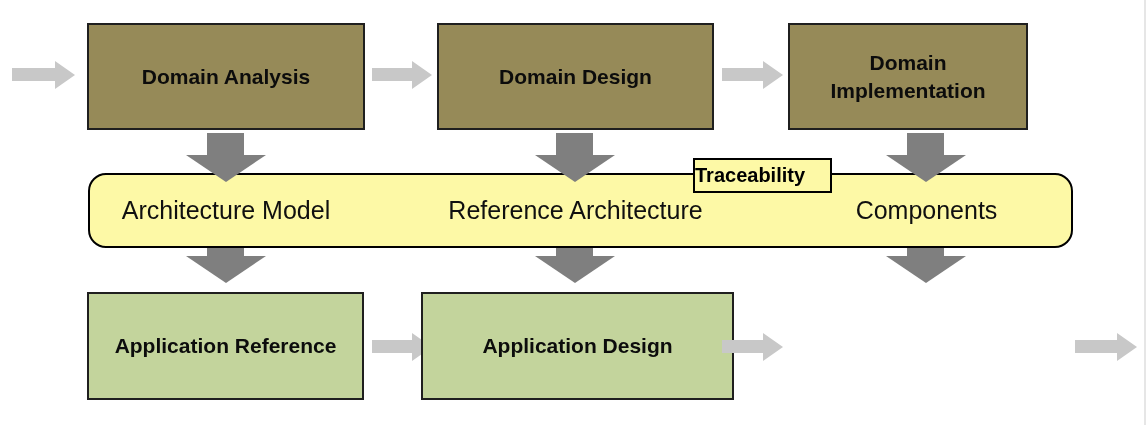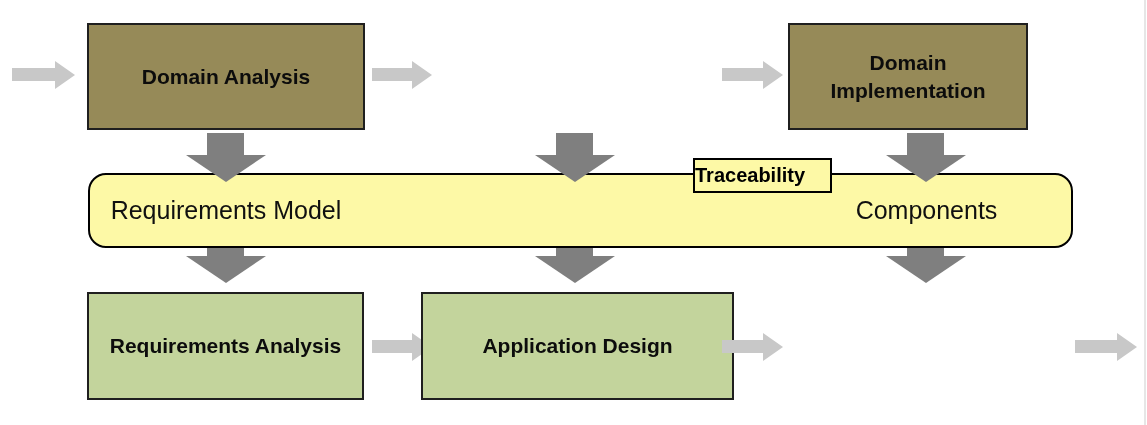--- a/index.html
+++ b/index.html
@@ -69,20 +69,23 @@
 
   <div class="pbox domain" style="left:87px;top:23px;width:278px;height:107px">
     <span>Domain Analysis</span>
   </div>
 
   <div class="harrow" style="left:372px;top:61px;width:60px">
     <div class="h-shaft"></div>
     <div class="h-head"></div>
   </div>
 
+  <div class="pbox domain" style="left:437px;top:23px;width:277px;height:107px">
+    <span>Domain Design</span>
+  </div>
 
   <div class="harrow" style="left:722px;top:61px;width:61px">
     <div class="h-shaft"></div>
     <div class="h-head"></div>
   </div>
 
   <div class="pbox domain" style="left:788px;top:23px;width:240px;height:107px">
     <span class="wrap2">Domain Implementation</span>
   </div>
 
@@ -93,42 +96,43 @@
   <div class="varrow va-top" style="left:535px;top:133px">
     <div class="v-shaft"></div>
     <div class="v-head"></div>
   </div>
   <div class="varrow va-top" style="left:886px;top:133px">
     <div class="v-shaft"></div>
     <div class="v-head"></div>
   </div>
 
   <div class="band"></div>
-  <div class="bandlabel" style="left:87px;width:278px">Requirements Model</div>
+  <div class="bandlabel" style="left:87px;width:278px">Architecture Model</div>
+  <div class="bandlabel" style="left:437px;width:277px">Reference Architecture</div>
   <div class="bandlabel" style="left:788px;width:277px">Components</div>
 
   <div class="tag">
     <span>Traceability</span>
   </div>
 
   <div class="varrow va-bot" style="left:186px;top:244px">
     <div class="v-shaft"></div>
     <div class="v-head"></div>
   </div>
   <div class="varrow va-bot" style="left:535px;top:244px">
     <div class="v-shaft"></div>
     <div class="v-head"></div>
   </div>
   <div class="varrow va-bot" style="left:886px;top:244px">
     <div class="v-shaft"></div>
     <div class="v-head"></div>
   </div>
 
   <div class="pbox application" style="left:87px;top:292px;width:277px;height:108px">
-    <span>Requirements Analysis</span>
+    <span>Application Reference</span>
   </div>
 
   <div class="harrow" style="left:372px;top:333px;width:60px">
     <div class="h-shaft"></div>
     <div class="h-head"></div>
   </div>
 
   <div class="pbox application" style="left:421px;top:292px;width:313px;height:108px">
     <span>Application Design</span>
   </div>

